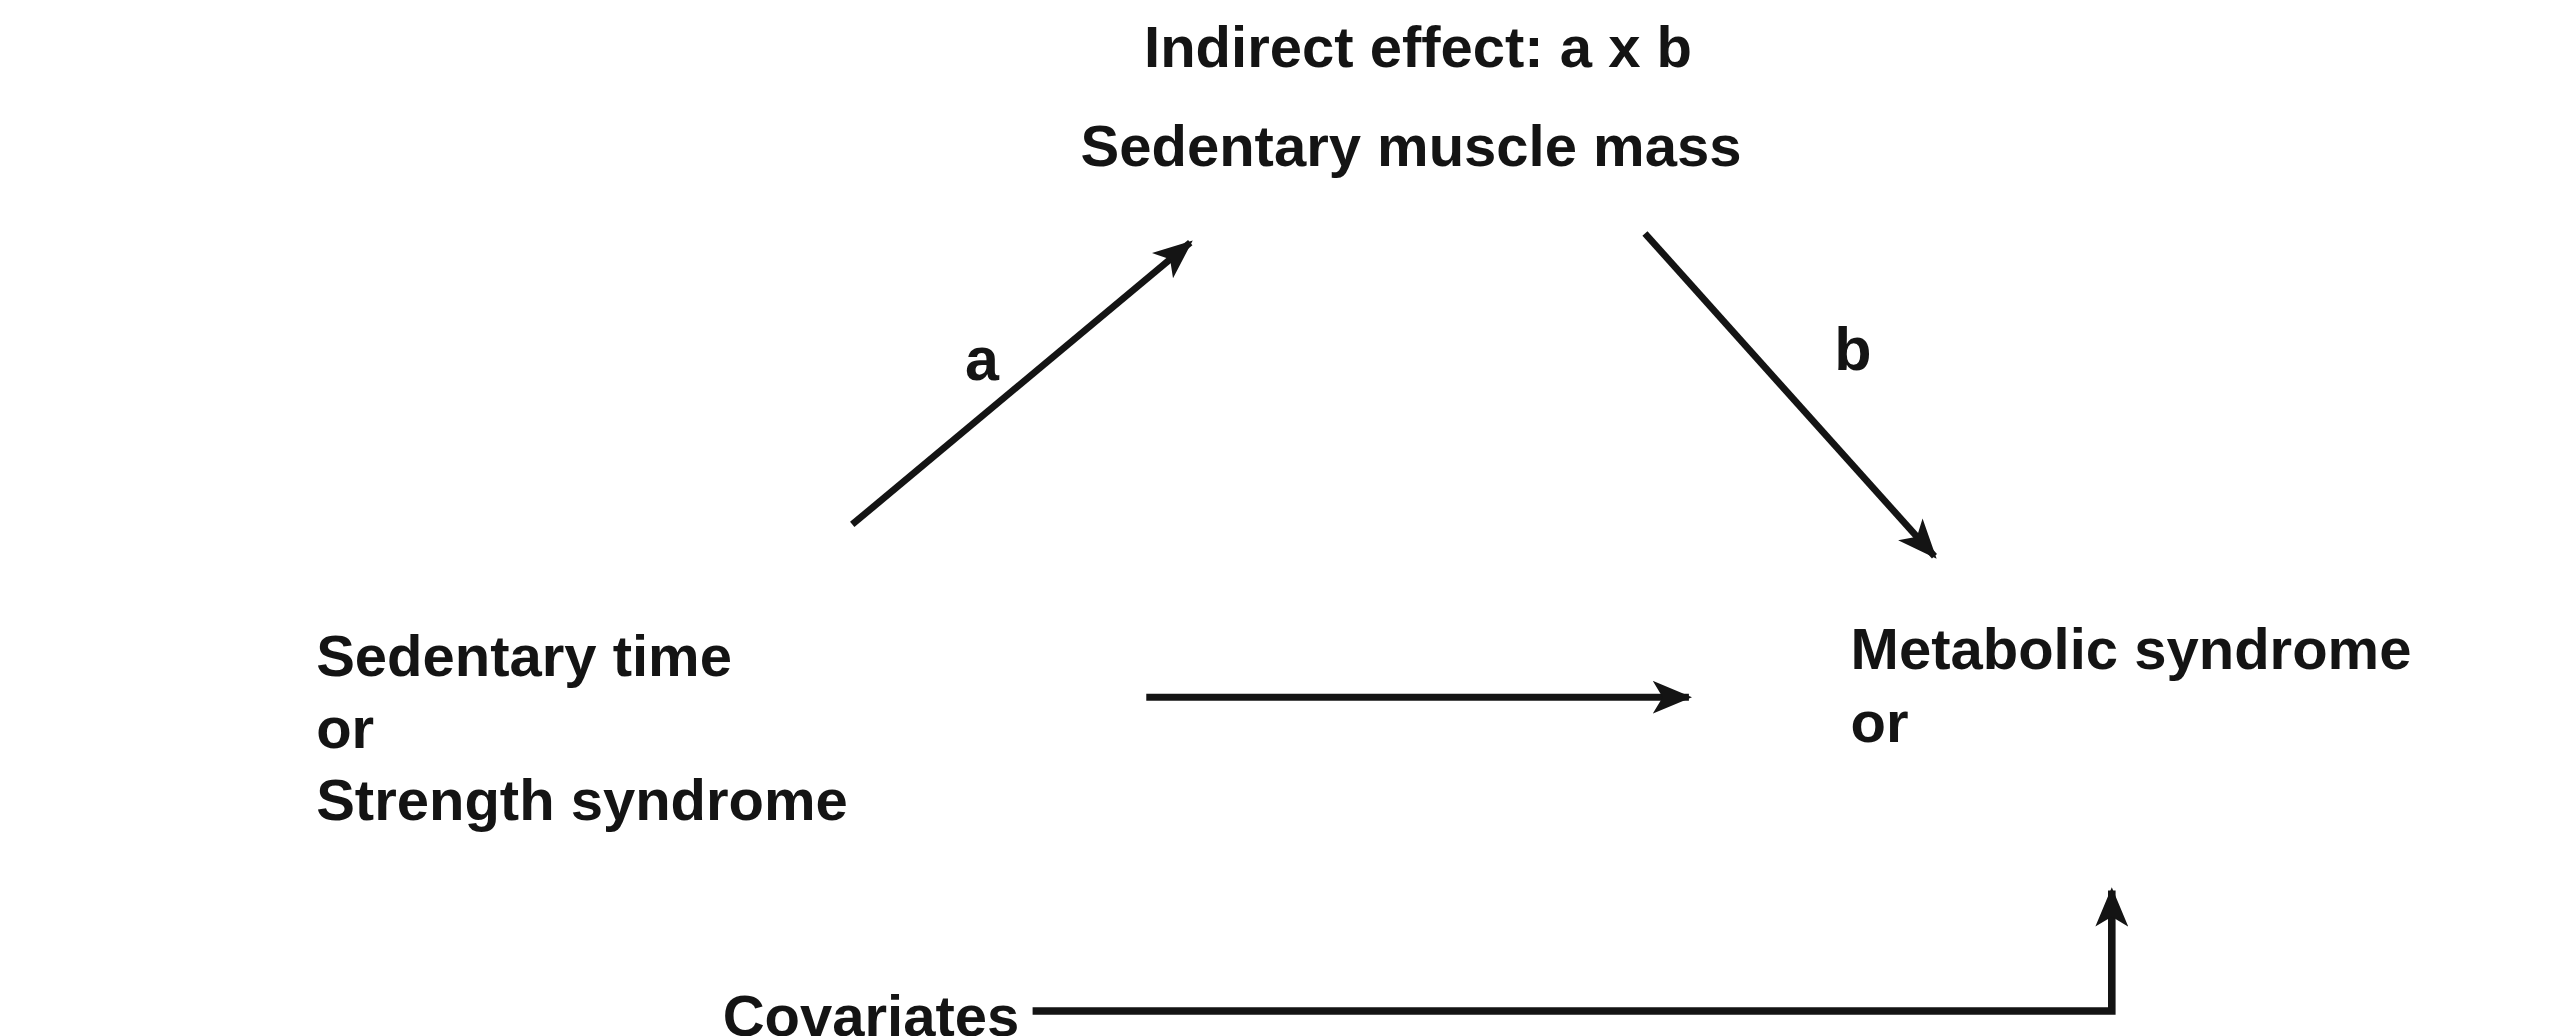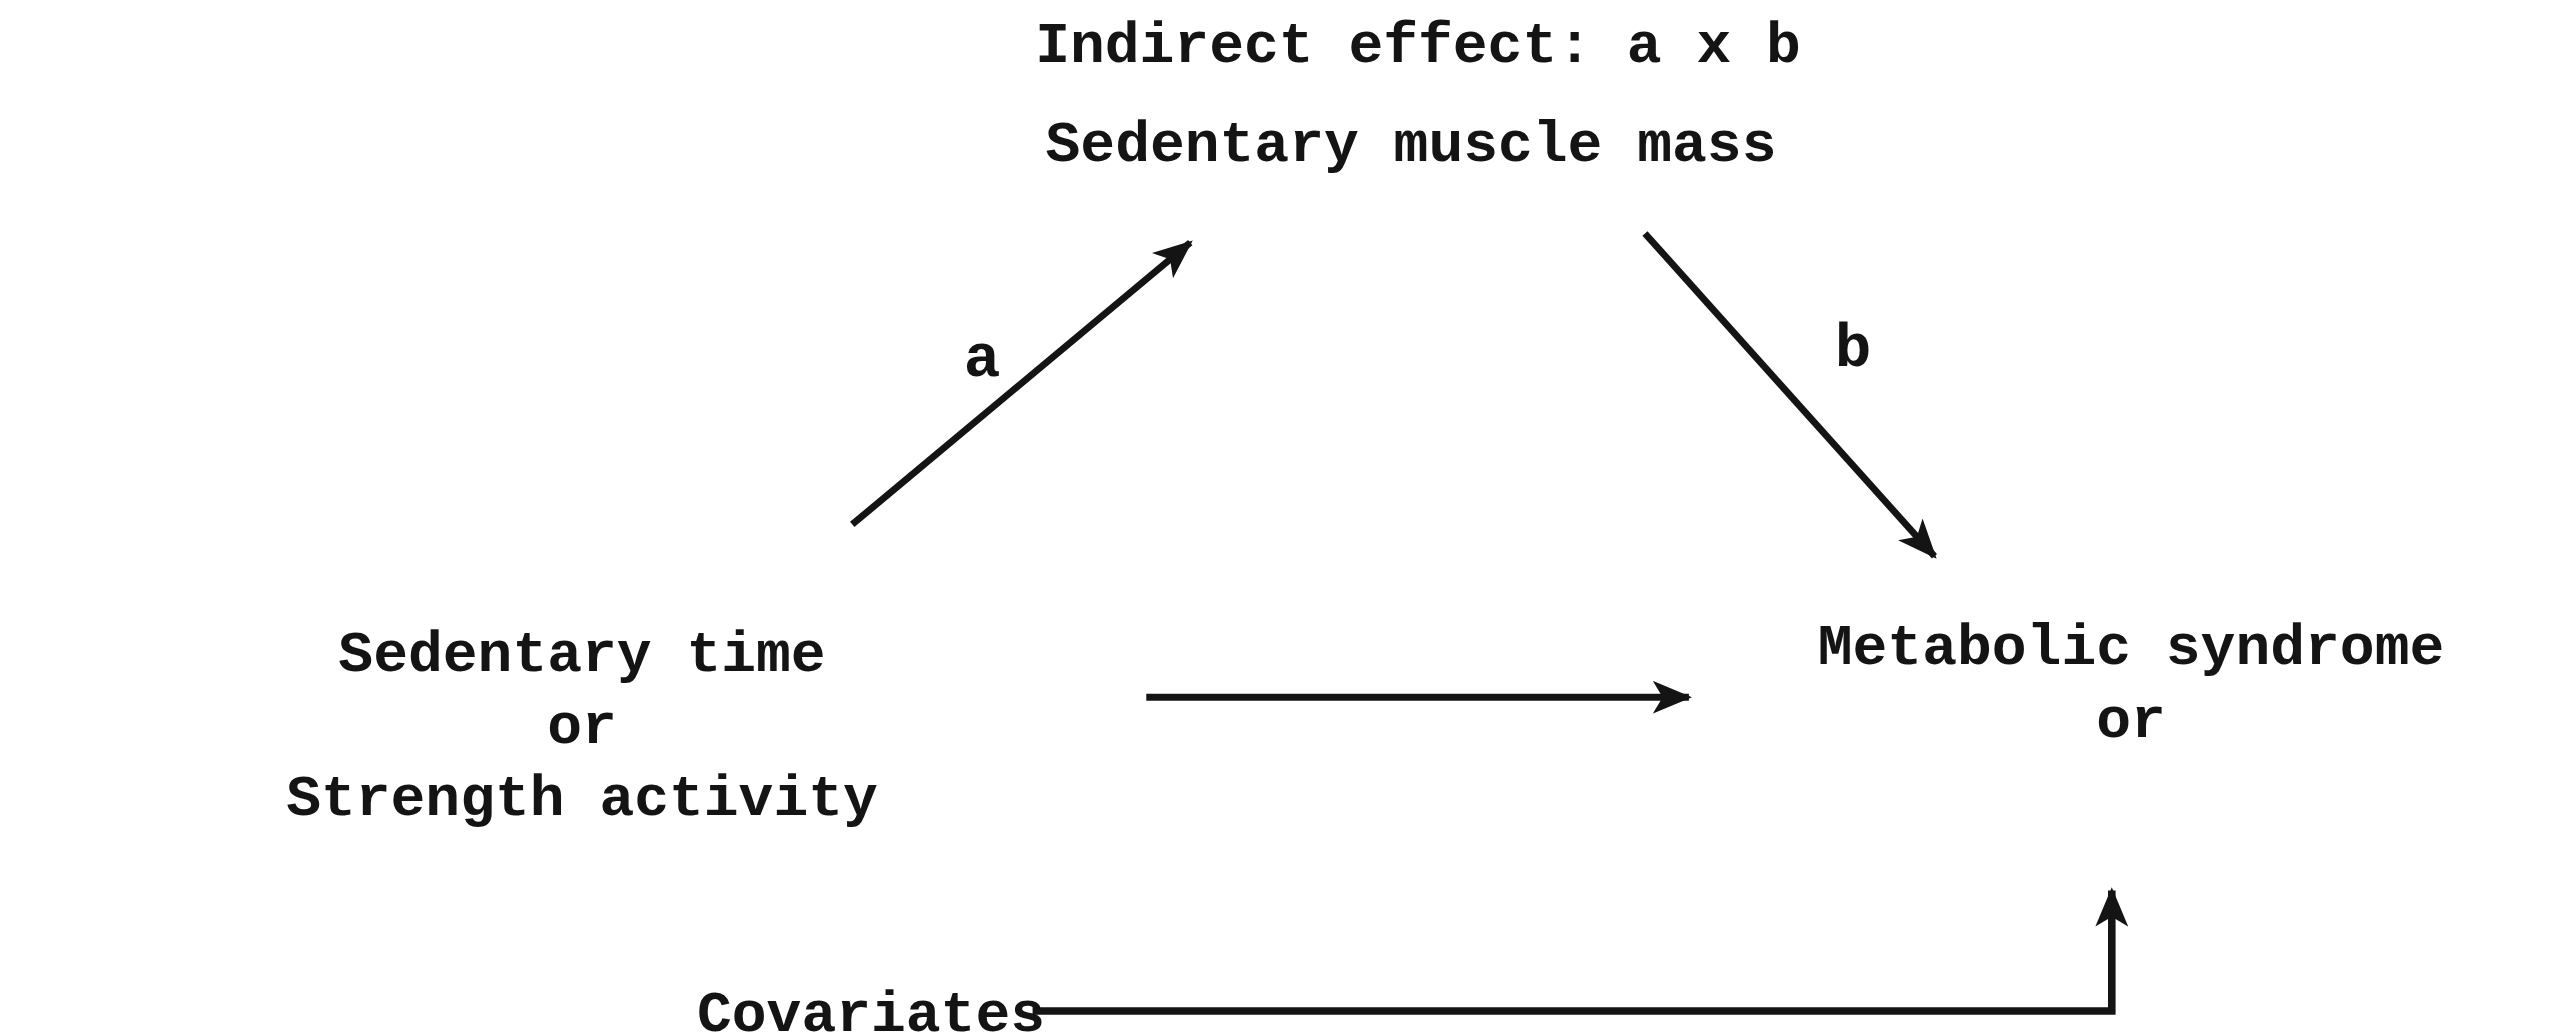--- a/index.html
+++ b/index.html
@@ -5,21 +5,21 @@
   html, body {
     margin: 0;
     padding: 0;
     background: #ffffff;
   }
   .canvas {
     position: relative;
     width: 2576px;
     height: 1036px;
     background: #ffffff;
-    font-family: Liberation Mono, monospace;
+    font-family: Liberation Sans, sans-serif;
     font-weight: bold;
     color: #141414;
     overflow: hidden;
   }
   .arrow-layer {
     position: absolute;
     left: 0;
     top: 0;
     width: 2576px;
     height: 1036px;
@@ -30,21 +30,20 @@
     font-size: 58px;
     line-height: 1;
     white-space: nowrap;
   }
   .path-label {
     font-size: 61px;
   }
   .node-block {
     position: absolute;
     transform: translateX(-50%);
-    text-align: center;
     font-size: 58px;
     white-space: nowrap;
   }
   .node-block .line {
     height: 72px;
     line-height: 72px;
   }
   .node-block.outcome .line {
     height: 73px;
     line-height: 73px;
@@ -77,21 +76,21 @@
   <div class="label" style="left:1411px; top:146px;">Sedentary muscle mass</div>
 
   <div class="label path-label" style="left:982px; top:359px;">a</div>
 
   <div class="label path-label" style="left:1853px; top:349px;">b</div>
 
 
   <div class="node-block exposure" style="left:582px; top:620px;">
     <div class="line">Sedentary time</div>
     <div class="line">or</div>
-    <div class="line">Strength activity</div>
+    <div class="line">Strength syndrome</div>
   </div>
 
   <div class="node-block outcome" style="left:2123px; top:612px;">
     <div class="line">Metabolic syndrome</div>
     <div class="line">or</div>
   </div>
 
   <div class="label" style="left:849px; top:1016px;margin-left:22px;">Covariates</div>
 
 </div>

